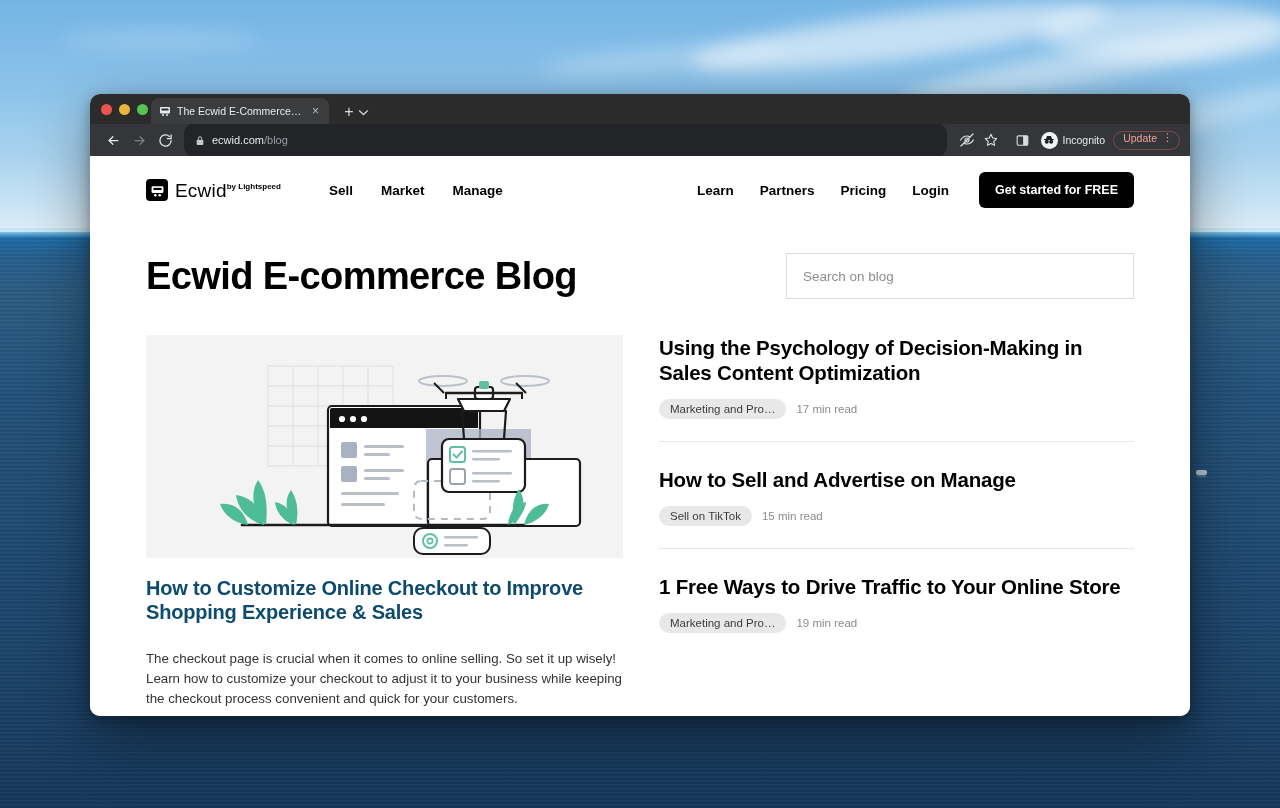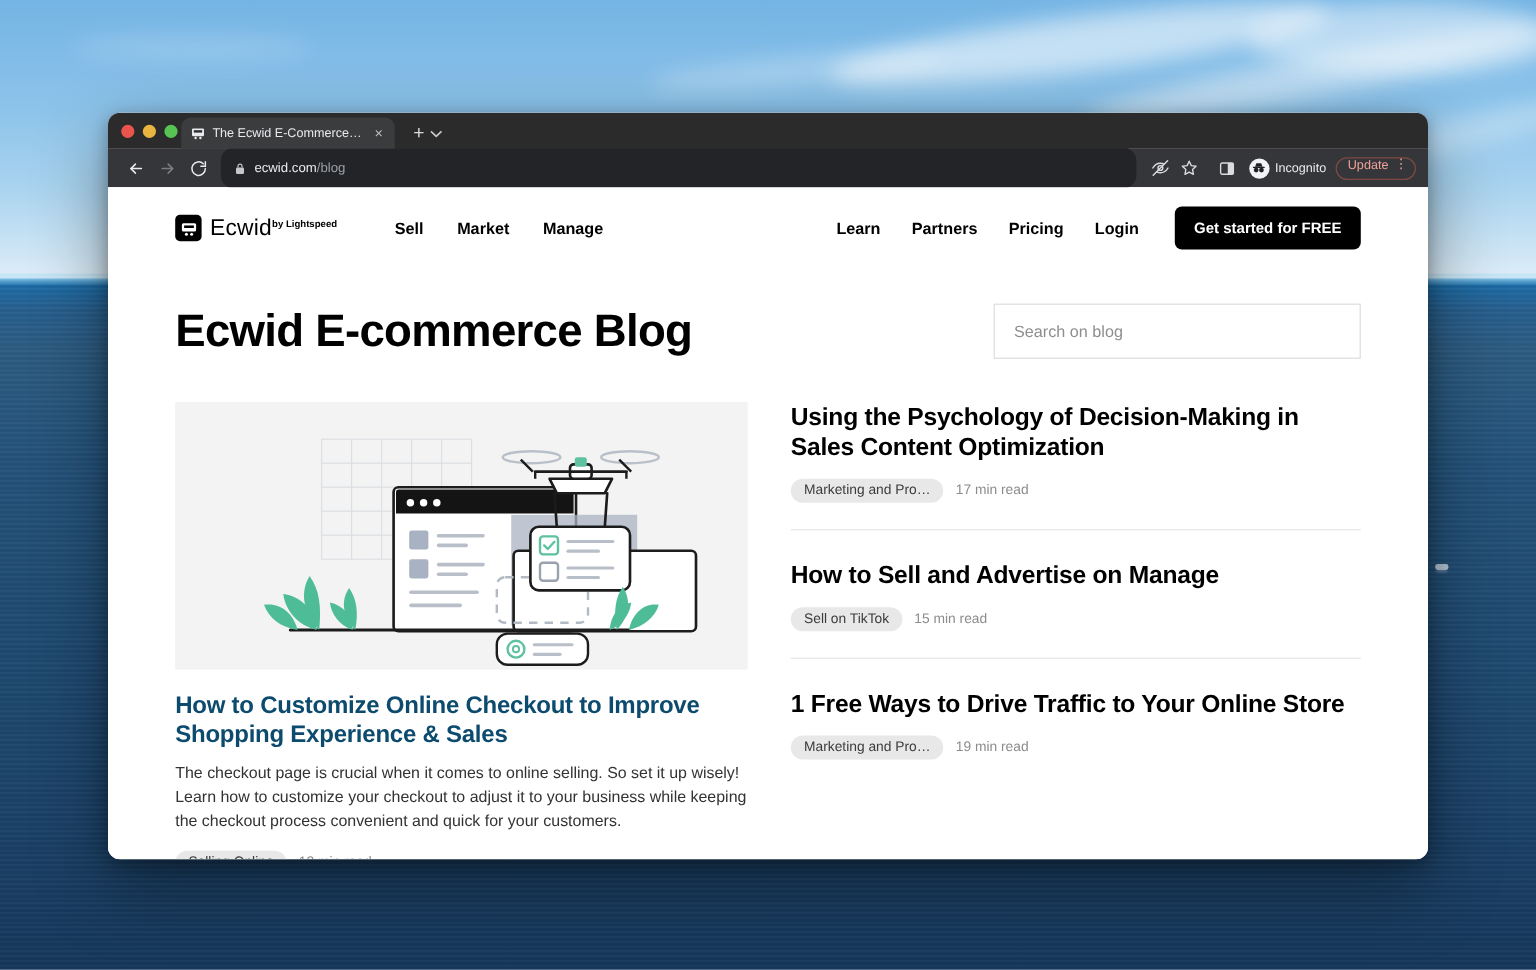--- a/index.html
+++ b/index.html
@@ -162,42 +162,42 @@
     background: #000; color: #fff; font-size: 12.5px; font-weight: 700;
     border-radius: 6px; padding: 11px 16px; margin-left: 4px; white-space: nowrap;
   }
 
   .page-head { display: flex; align-items: center; margin-top: 29px; }
   .page-title {
     font-size: 38px; font-weight: 700; color: #000; letter-spacing: -0.6px;
   }
   .search-wrap { margin-left: auto; }
   .search-box {
-    width: 306px; height: 46px; border: 1px solid #dcdcdc; background: #fff;
+    width: 348px; height: 46px; border: 1px solid #dcdcdc; background: #fff;
     display: flex; align-items: center; padding: 16px 16px;
   }
   .search-input {
     border: 0; outline: 0; width: 100%; font-size: 13.5px; color: #333;
     font-family: "Liberation Sans", sans-serif; background: transparent;
   }
   .search-input::placeholder { color: #8e8e8e; }
 
   .content { display: flex; gap: 36px; margin-top: 36px; }
   .col-left { width: 477px; flex: 0 0 477px; }
   .col-right { flex: 1; }
 
   .hero-img {
     width: 477px; height: 223px; background: #f3f3f3; position: relative; overflow: hidden;
   }
   .feature-title {
     font-size: 20px; font-weight: 700; color: #0c4a6e; line-height: 1.22;
     margin-top: 18px; letter-spacing: -0.2px;
   }
   .feature-excerpt {
-    font-size: 13.3px; color: #333; line-height: 1.53; margin-top: 9px;
+    font-size: 13.3px; color: #333; line-height: 1.53; margin-top: 24px;
   }
   .meta { display: flex; align-items: center; gap: 10px; margin-top: 14px; }
   .tag {
     background: #e8e8e8; color: #3c3c3c; font-size: 11.5px; border-radius: 11px;
     padding: 4px 11px; max-width: 133px; overflow: hidden; text-overflow: ellipsis;
     white-space: nowrap;
   }
   .readtime { font-size: 11.5px; color: #8c8c8c; }
 
   .article { padding-bottom: 22px; }

